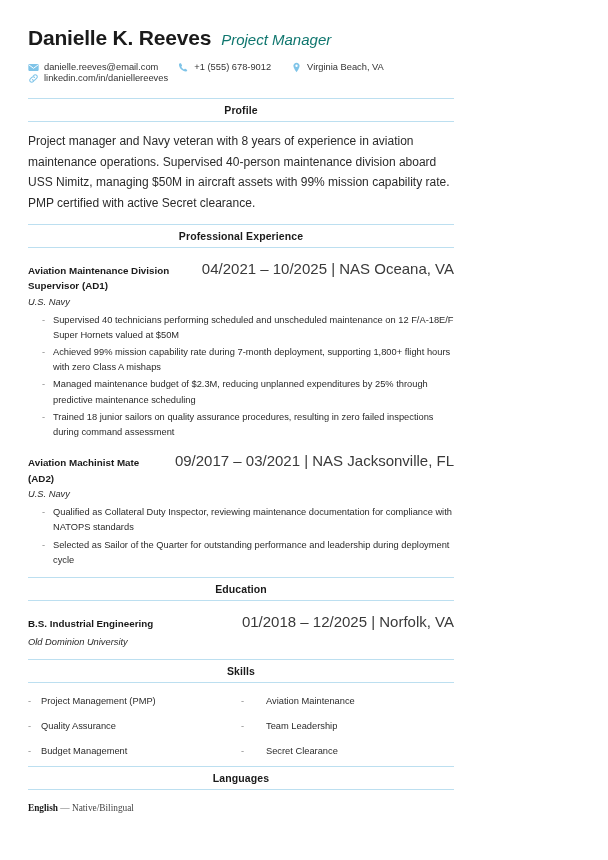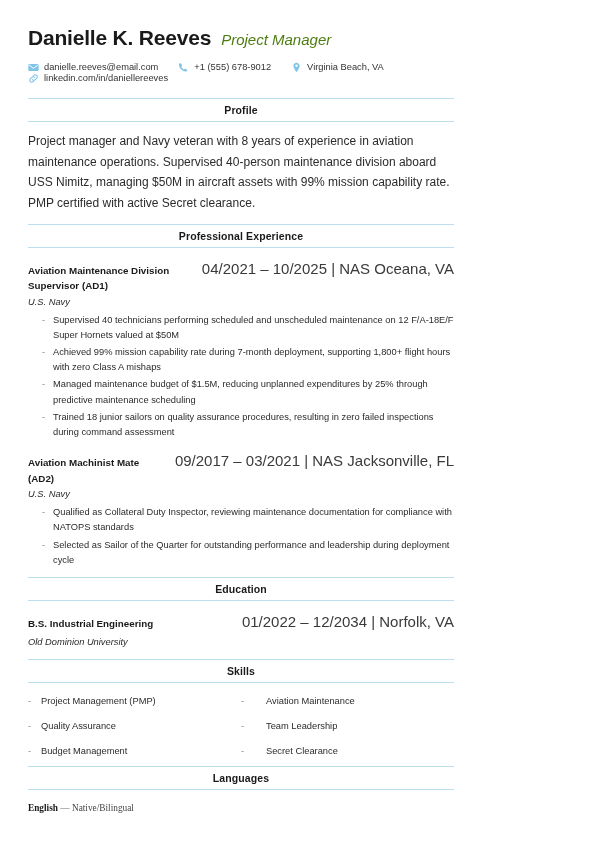--- a/index.html
+++ b/index.html
@@ -31,21 +31,21 @@
   }
   .full-name {
     font-size: 21px;
     font-weight: bold;
     letter-spacing: -0.2px;
     color: #1a1a1a;
   }
   .job-title {
     font-size: 15px;
     font-style: italic;
-    color: #4d7c0f;
+    color: #0f766e;
     font-weight: normal;
   }
 
   .contact-row {
     display: flex;
     align-items: center;
     flex-wrap: wrap;
     gap: 0;
     font-size: 9.3px;
     color: #333333;
@@ -240,21 +240,21 @@
 
       <div class="entry">
         <div class="entry-top">
           <span class="entry-title">Aviation Maintenance Division Supervisor (AD1)</span>
           <span class="entry-meta">04/2021 – 10/2025  |  NAS Oceana, VA</span>
         </div>
         <div class="entry-sub">U.S. Navy</div>
         <ul class="bullets">
           <li>Supervised 40 technicians performing scheduled and unscheduled maintenance on 12 F/A-18E/F Super Hornets valued at $50M</li>
           <li>Achieved 99% mission capability rate during 7-month deployment, supporting 1,800+ flight hours with zero Class A mishaps</li>
-          <li>Managed maintenance budget of $1.5M, reducing unplanned expenditures by 25% through predictive maintenance scheduling</li>
+          <li>Managed maintenance budget of $2.3M, reducing unplanned expenditures by 25% through predictive maintenance scheduling</li>
           <li>Trained 18 junior sailors on quality assurance procedures, resulting in zero failed inspections during command assessment</li>
         </ul>
       </div>
 
       <div class="entry">
         <div class="entry-top">
           <span class="entry-title">Aviation Machinist Mate (AD2)</span>
           <span class="entry-meta">09/2017 – 03/2021  |  NAS Jacksonville, FL</span>
         </div>
         <div class="entry-sub">U.S. Navy</div>
@@ -266,21 +266,21 @@
 
     </div>
   </div>
 
   <div class="section">
     <div class="sec-head">Education</div>
     <div class="sec-body">
       <div class="entry">
         <div class="entry-top">
           <span class="entry-title">B.S. Industrial Engineering</span>
-          <span class="entry-meta">01/2022 – 12/2034  |  Norfolk, VA</span>
+          <span class="entry-meta">01/2018 – 12/2025  |  Norfolk, VA</span>
         </div>
         <div class="entry-sub">Old Dominion University</div>
       </div>
     </div>
   </div>
 
   <div class="section">
     <div class="sec-head">Skills</div>
     <div class="sec-body">
       <div class="skills-grid">

